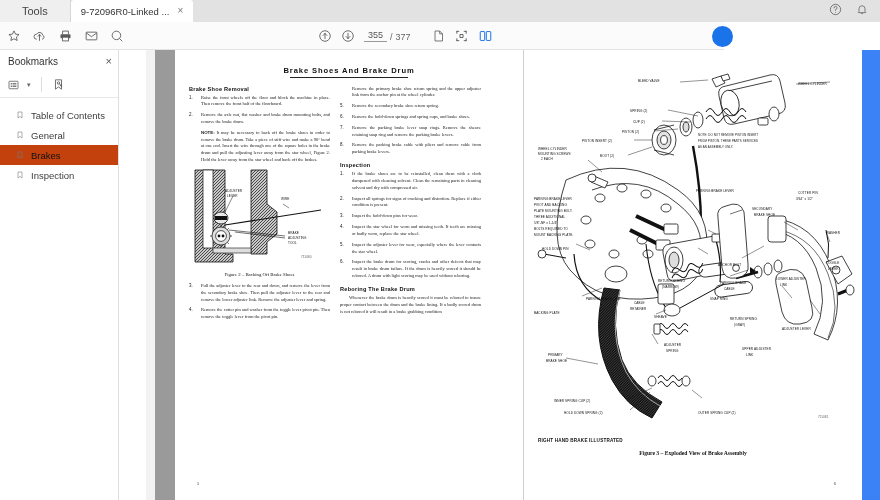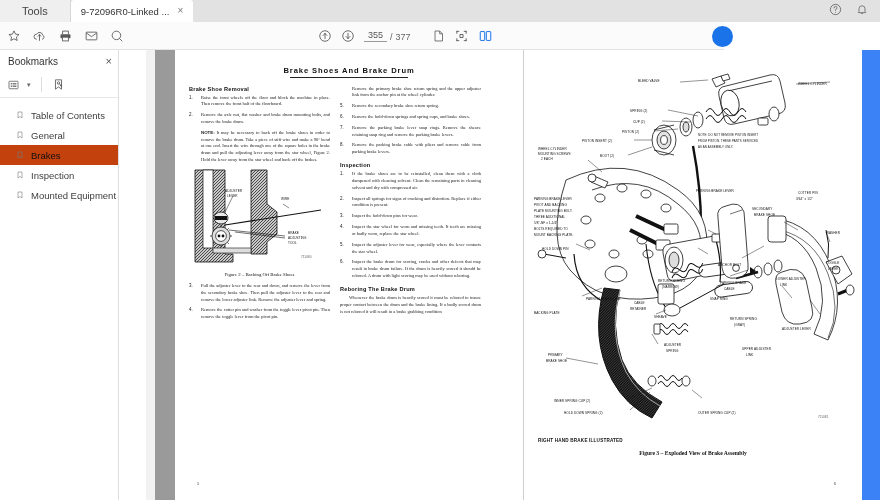--- a/index.html
+++ b/index.html
@@ -297,28 +297,20 @@
           </span>
         <span>Brakes</span>
       </div>
       <div class="bm-item">
         <span class="bm-ic">
             <svg width="8" height="10" viewBox="0 0 24 24" fill="none" stroke="#8a8a8a" stroke-width="2">
               <path d="M6 3h12v18l-6-4.6L6 21z" stroke-linejoin="round"></path>
             </svg>
           </span>
         <span>Inspection</span>
-      </div>
-      <div class="bm-item">
-        <span class="bm-ic">
-            <svg width="8" height="10" viewBox="0 0 24 24" fill="none" stroke="#8a8a8a" stroke-width="2">
-              <path d="M6 3h12v18l-6-4.6L6 21z" stroke-linejoin="round"></path>
-            </svg>
-          </span>
-        <span>Mounted Equipment</span>
       </div>
     </div>
   </div>
   <div class="collapse-handle">
     <span>◂</span>
   </div>
 
   <div class="viewer">
     <div class="grayband-l"></div>
     <div class="grayband-r"></div>

